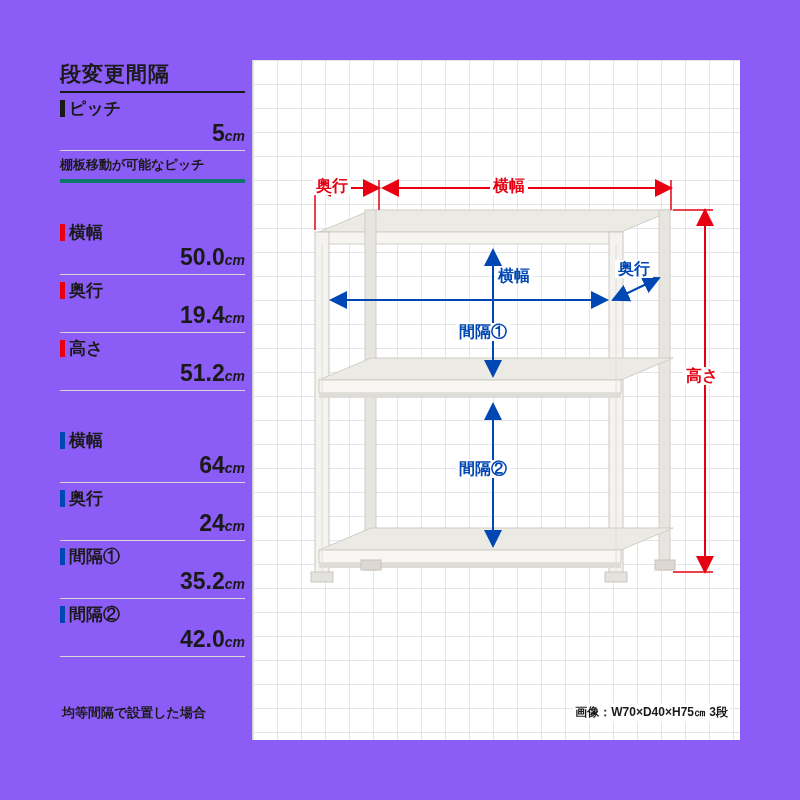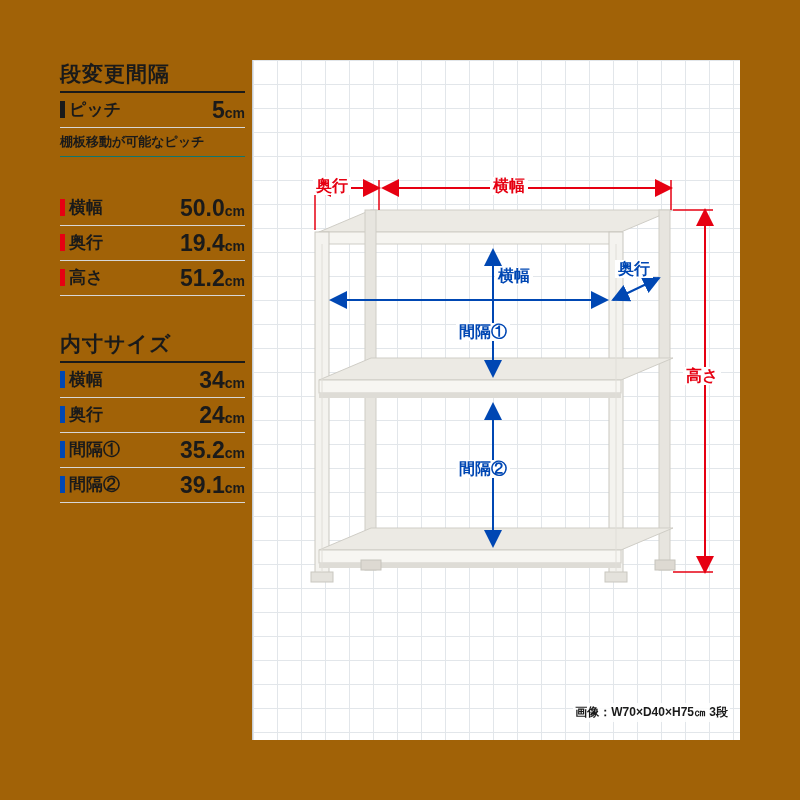--- a/index.html
+++ b/index.html
@@ -12,21 +12,21 @@
     height: 800px;
     font-family: "Liberation Sans", sans-serif;
     overflow: hidden;
     position: relative;
   }
   .page {
     position: absolute;
     left: 0; top: 0;
     width: 800px;
     height: 800px;
-    background: #a16207;
+    background: #8b5cf6;
   }
 
   
   .spec-panel {
     position: absolute;
     left: 60px;
     top: 60px;
     width: 195px;
   }
 
@@ -41,20 +41,21 @@
     box-sizing: border-box;
   }
 
   .row {
     display: flex;
     align-items: baseline;
     width: 185px;
     box-sizing: border-box;
     border-bottom: 1px solid #d7d7d7;
     padding: 4px 0 3px 0;
+    flex-direction: column;
   }
   .row .label {
     display: flex;
     align-items: center;
     font-size: 17px;
     font-weight: bold;
     color: #1a1a1a;
     white-space: nowrap;
   }
   .bar {
@@ -71,29 +72,30 @@
   .row .value {
     margin-left: auto;
     font-size: 23px;
     font-weight: bold;
     color: #1a1a1a;
     white-space: nowrap;
   }
   .row .value .unit {
     font-size: 14px;
     font-weight: bold;
+    font-style: italic;
   }
 
   .note {
     width: 185px;
     font-size: 13px;
     color: #1a1a1a;
     font-weight: bold;
     padding-top: 5px;
-    border-bottom: 1px solid #0f766e;
+    border-bottom: 4px solid #0f766e;
     padding-bottom: 5px;
   }
   .gap-md { height: 34px; }
 
   .footnote {
     position: absolute;
     left: 62px;
     bottom: 78px;
     font-size: 13px;
     font-weight: bold;
@@ -181,51 +183,51 @@
     <div class="row">
       <span class="label">
         <span class="bar red"></span>
         <span>高さ</span>
       </span>
       <span class="value"><span>51.2</span><span class="unit">cm</span></span>
     </div>
 
     <div class="gap-md"></div>
 
-    <div class="section-title">内寸サイズ</div>
     <div class="row">
       <span class="label">
         <span class="bar blue"></span>
         <span>横幅</span>
       </span>
-      <span class="value"><span>34</span><span class="unit">cm</span></span>
+      <span class="value"><span>64</span><span class="unit">cm</span></span>
     </div>
     <div class="row">
       <span class="label">
         <span class="bar blue"></span>
         <span>奥行</span>
       </span>
       <span class="value"><span>24</span><span class="unit">cm</span></span>
     </div>
     <div class="row">
       <span class="label">
         <span class="bar blue"></span>
         <span>間隔①</span>
       </span>
       <span class="value"><span>35.2</span><span class="unit">cm</span></span>
     </div>
     <div class="row">
       <span class="label">
         <span class="bar blue"></span>
         <span>間隔②</span>
       </span>
-      <span class="value"><span>39.1</span><span class="unit">cm</span></span>
+      <span class="value"><span>42.0</span><span class="unit">cm</span></span>
     </div>
   </div>
 
+  <div class="footnote">均等間隔で設置した場合</div>
 
   <div class="diagram">
 
     <svg class="diagram-svg" width="488" height="680" viewBox="0 0 488 680">
       <defs>
         <marker id="ar-red" markerWidth="9" markerHeight="9" refX="8" refY="4.5" orient="auto">
           <path d="M0,0 L9,4.5 L0,9 z" fill="#e60012"></path>
         </marker>
         <marker id="ar-red-s" markerWidth="9" markerHeight="9" refX="1" refY="4.5" orient="auto">
           <path d="M9,0 L0,4.5 L9,9 z" fill="#e60012"></path>

